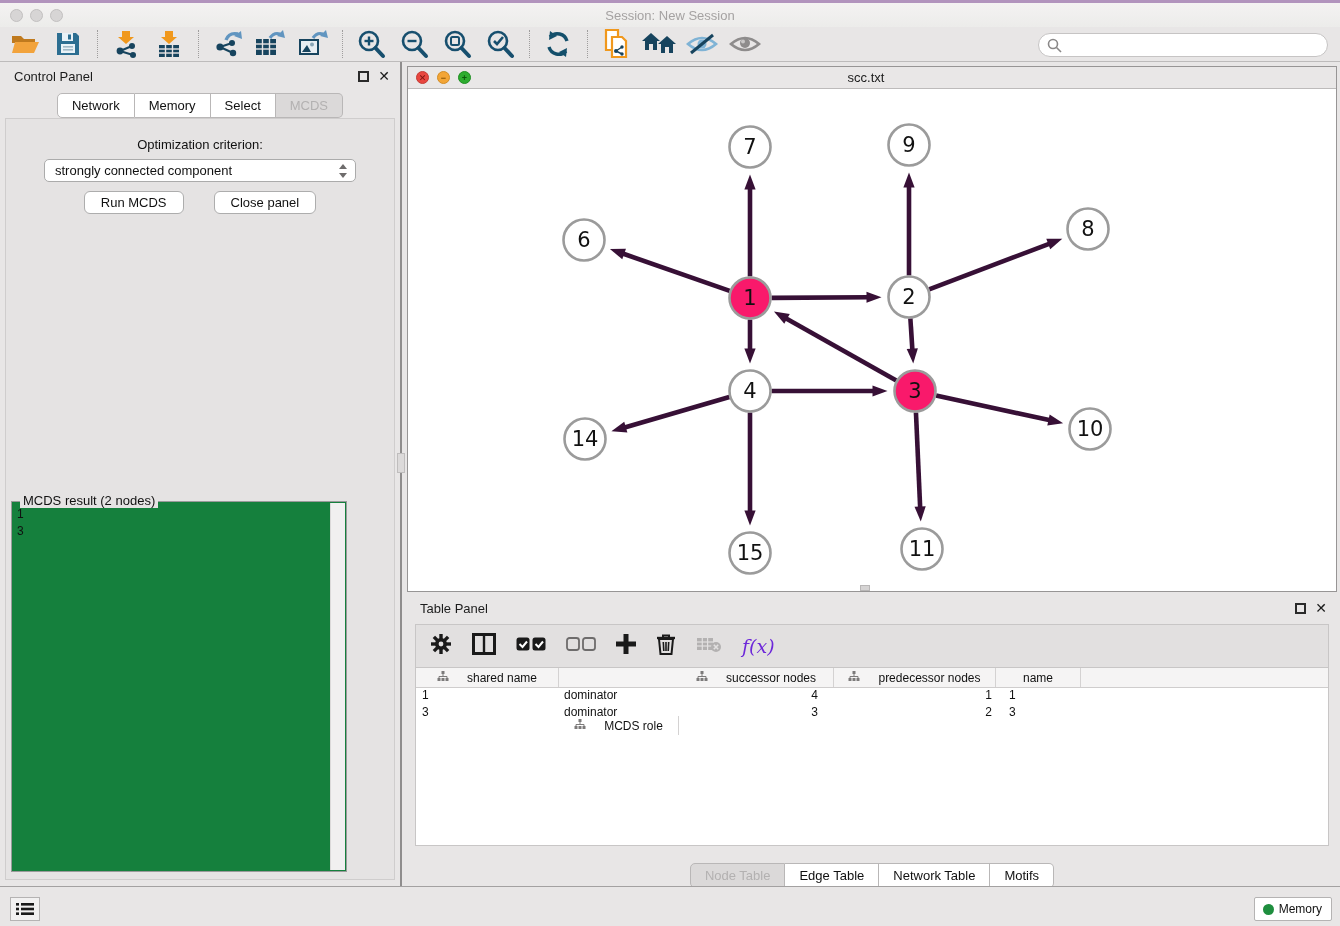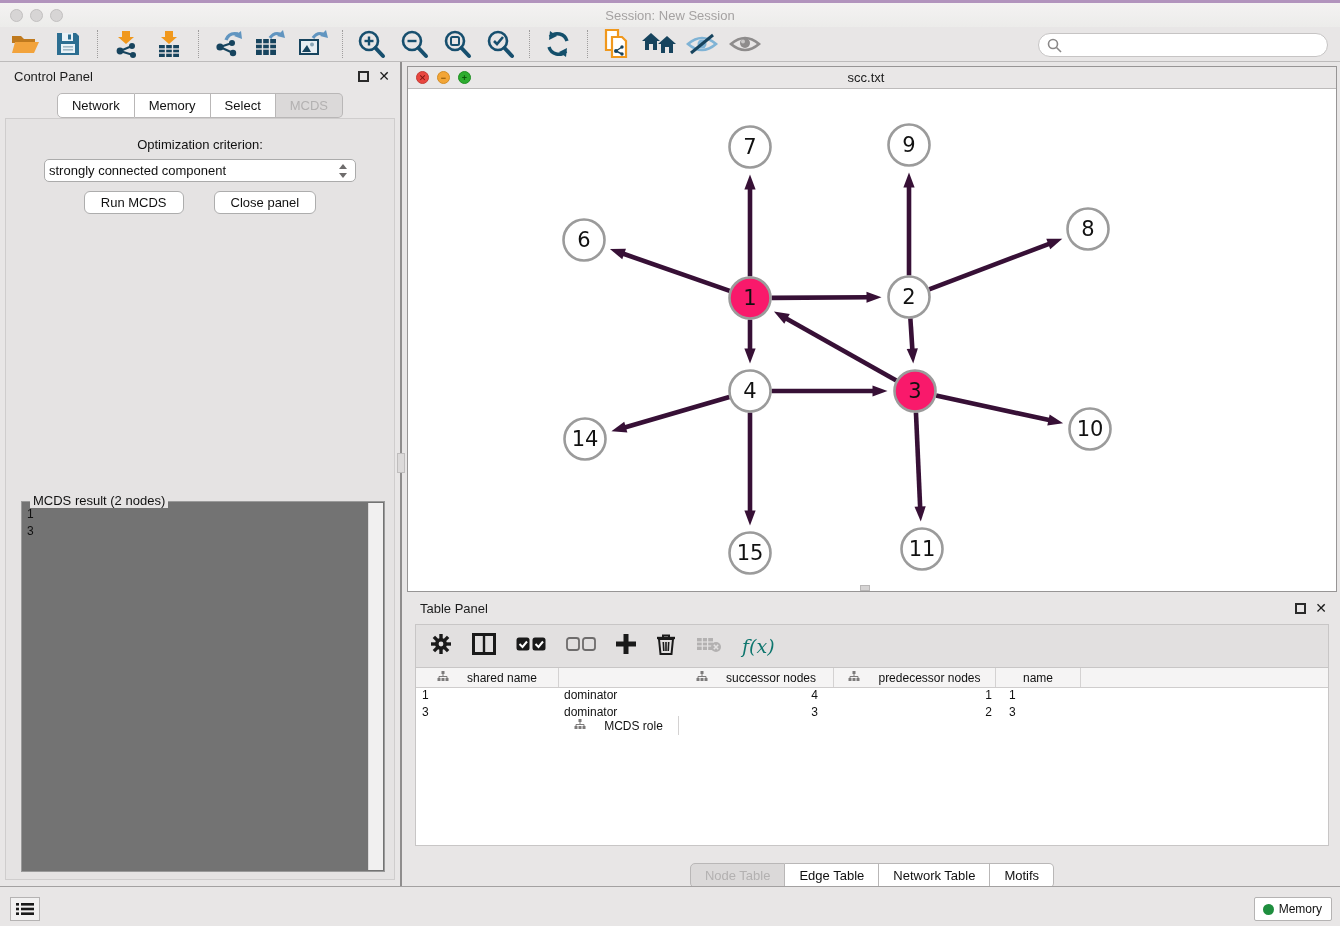--- a/index.html
+++ b/index.html
@@ -25,25 +25,25 @@
   .panel-head .spacer { flex:1; }
   .wicon-float { width:11px; height:11px; border:2px solid #2a2a2a; margin-right:9px; }
   .wicon-close { font-size:14px; font-weight:bold; color:#1a1a1a; line-height:1; }
   .tabs-row { display:flex; justify-content:center; margin-top:3px;border-radius:10px; }
   .mtab { font-size:13px; padding:4px 14px; background:#fff; border:1px solid #b9b7b7; border-left:none; color:#111; }
   .mtab:first-child { border-left:1px solid #b9b7b7; border-radius:5px 0 0 5px; }
   .mtab:last-child { border-radius:0 5px 5px 0; }
   .mtab.sel { background:#dbd9d9; color:#b3b1b1; }
   .cp-inner { position:absolute; left:5px; top:56px; width:390px; height:762px; background:#e5e3e3; border:1px solid #cfcdcd; }
   .opt-label { text-align:center; margin-top:18px; font-size:13px; color:#111; }
-  .combo { position:absolute; left:38px; top:40px; width:312px; height:23px; background:#fff; border:1px solid #ababab; border-radius:5px; font-size:13px; display:flex; align-items:center; padding-left:4px; color:#111; }
+  .combo { position:absolute; left:38px; top:40px; width:312px; height:23px; background:#fff; border:1px solid #ababab; border-radius:5px; font-size:13px; display:flex; align-items:center; padding-left:10px; color:#111; }
   .combo .steppers { position:absolute; right:7px; top:3px; }
   .btn-row { position:absolute; left:0; top:72px; width:100%; display:flex; justify-content:center; gap:30px; }
   .pbtn { height:23px; background:#fff; border:1px solid #adadad; border-radius:6px; font-size:13px; color:#111; display:flex; align-items:center; justify-content:center; padding:0 16px; }
-  .result-box { position:absolute; left:15px; top:382px; width:364px; height:371px; border:1px solid #9a9a9a; background:#737373; }
+  .result-box { position:absolute; left:5px; top:382px; width:336px; height:371px; border:1px solid #9a9a9a; background:#15803d; }
   .result-legend { position:absolute; left:8px; top:-9px; background:#e5e3e3; padding:0 3px; font-size:13px; color:#111; }
   .result-text { position:absolute; left:2px; top:4px; right:18px; bottom:2px; font-size:12px; line-height:17px; color:#111; white-space:pre; padding-left:3px; }
   .result-scroll { position:absolute; right:1px; top:1px; width:15px; bottom:1px; background:#f1f0f0; border-left:1px solid #dbd9d9; }
 
   
   .vdivider { left:400px; top:62px; width:2px; height:824px; background:#8f8d8d; }
   .vhandle { left:397px; top:453px; width:8px; height:20px; background:#dcdada; border:1px solid #bfbdbd; }
   .hsplit-dot { left:860px; top:585px; width:10px; height:6px; background:#d6d4d4; border:1px solid #b9b7b7; }
   .hrule { left:0; top:886px; width:1340px; height:1px; background:#a3a1a1; }
 
@@ -59,21 +59,21 @@
 
   
   .table-panel { left:407px; top:594px; width:930px; height:292px; background:#e8e6e6; }
   .tp-toolbar { position:absolute; left:8px; top:30px; width:914px; height:44px; background:#e2e0e0; border:1px solid #c8c6c6; display:flex; align-items:center; padding-left:14px; gap:20px; }
   .tp-table { position:absolute; left:8px; top:74px; width:914px; height:178px; background:#fff; border:1px solid #c8c6c6; border-top:none; }
   .thead { display:flex; height:20px; background:#f5f4f4; border-bottom:1px solid #cfcdcd; }
   .th { display:flex; align-items:center; justify-content:center; gap:18px; font-size:12px; color:#111; border-right:1px solid #d4d2d2; height:100%; }
   .trow { display:flex; height:17px; font-size:12px; color:#111; }
   .td { overflow:hidden; white-space:nowrap; }
   .tp-tabs { position:absolute; left:0; right:0; top:269px; display:flex; justify-content:center;align-items:center; }
-  .fx { font-family:"DejaVu Serif",serif; font-style:italic; font-size:19px; color:#0f766e; }
+  .fx { font-family:"DejaVu Serif",serif; font-style:italic; font-size:19px; color:#6d28d9; }
 
   
   .statusbar { left:0; top:887px; width:1340px; height:39px; background:#e8e6e6; }
   .list-btn { position:absolute; left:10px; top:10px; width:30px; height:24px; background:#f2f1f1; border:1px solid #b5b3b3; display:flex; align-items:center; justify-content:center; }
   .memory-btn { position:absolute; right:8px; top:10px; height:24px; background:#fff; border:1px solid #b5b3b3; border-radius:2px; display:flex; align-items:center; gap:5px; padding:0 9px 0 8px; font-size:12px; color:#111; }
   .mem-dot { width:11px; height:11px; border-radius:50%; background:#1e8e3e; }
 </style>
 </head>
 <body>
 

